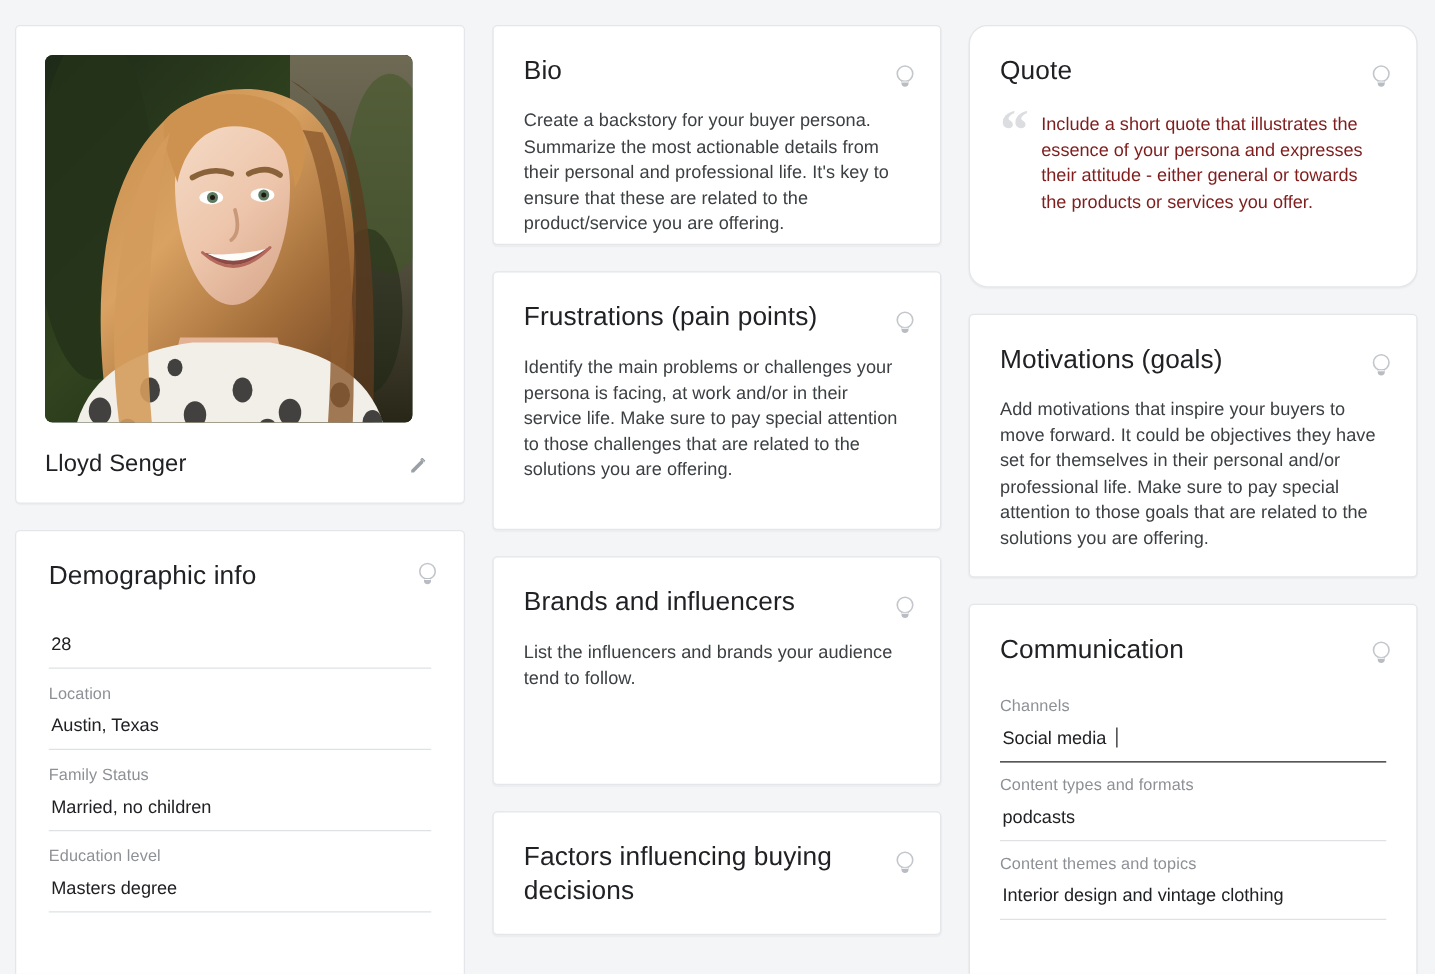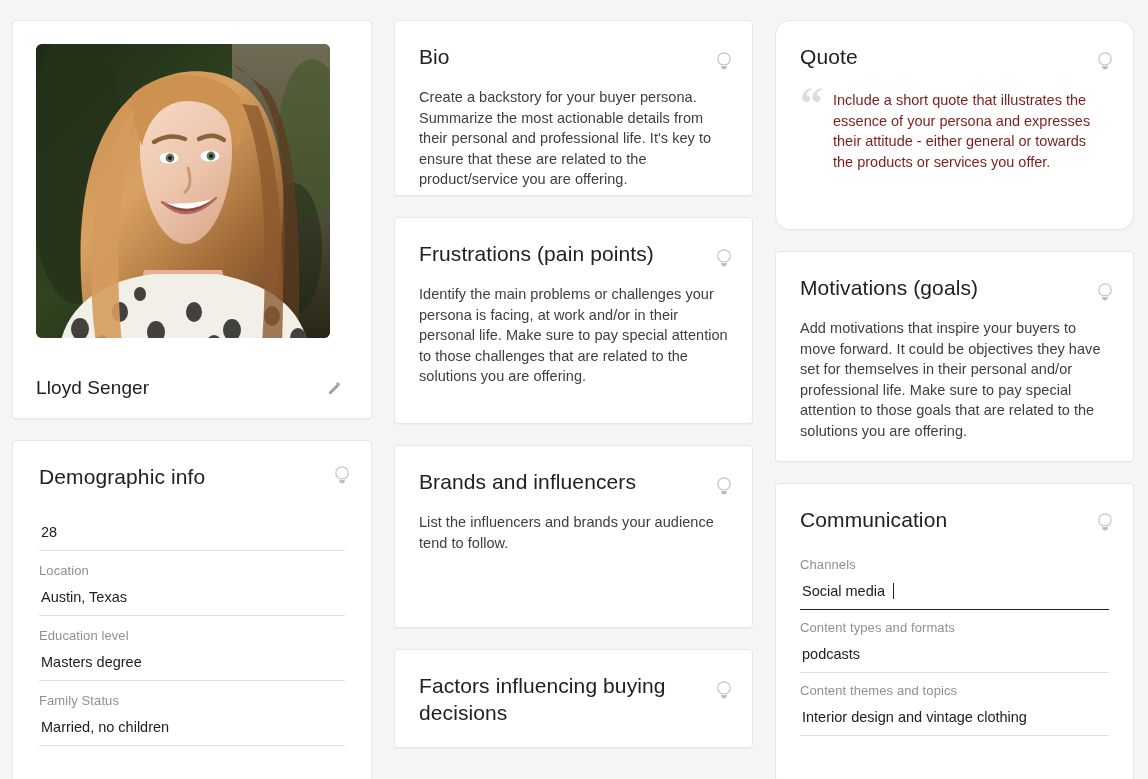--- a/index.html
+++ b/index.html
@@ -53,21 +53,21 @@
     overflow: hidden;
     position: relative;
     background: #2b3a28;
   }
   .photo-frame svg { display: block; width: 100%; height: 100%; }
 
   .persona-name-row {
     display: flex;
     align-items: center;
     justify-content: space-between;
-    margin-top: 39px;
+    margin-top: 23px;
     padding-right: 2px;
   }
   .persona-name {
     font-size: 19px;
     font-weight: 400;
     color: #202124;
     letter-spacing: .1px;
   }
   .pencil-btn {
     width: 22px; height: 22px;
@@ -287,27 +287,27 @@
       <div class="card-title">Demographic info</div>
       <div class="fields">
         <div class="field">
           <div class="field-value">28</div>
         </div>
         <div class="field">
           <div class="field-label">Location</div>
           <div class="field-value">Austin, Texas</div>
         </div>
         <div class="field">
+          <div class="field-label">Family Status</div>
+          <div class="field-value">Married, no children</div>
+        </div>
+        <div class="field">
           <div class="field-label">Education level</div>
           <div class="field-value">Masters degree</div>
         </div>
-        <div class="field">
-          <div class="field-label">Family Status</div>
-          <div class="field-value">Married, no children</div>
-        </div>
       </div>
     </div>
   </div>
 
   <div class="column col-mid">
 
     <div class="card content-card bio-card">
       <div class="bulb">
         <svg width="18" height="20" viewBox="0 0 18 20" aria-hidden="true">
           <circle cx="9" cy="8" r="6.2" fill="#ffffff" stroke="#c3c7cc" stroke-width="1.3"></circle>
@@ -321,21 +321,21 @@
 
     <div class="card content-card frustrations-card">
       <div class="bulb">
         <svg width="18" height="20" viewBox="0 0 18 20" aria-hidden="true">
           <circle cx="9" cy="8" r="6.2" fill="#ffffff" stroke="#c3c7cc" stroke-width="1.3"></circle>
           <path d="M6.2 13.6 h5.6 v2.6 a2.8 2.8 0 0 1 -2.8 2.2 a2.8 2.8 0 0 1 -2.8 -2.2 Z" fill="#b9bdc3"></path>
           <path d="M6.4 14.6 h5.2" stroke="#ffffff" stroke-width="0.9"></path>
         </svg>
       </div>
       <div class="card-title">Frustrations (pain points)</div>
-      <div class="card-desc">Identify the main problems or challenges your persona is facing, at work and/or in their personal life. Make sure to pay special attention to those challenges that are related to the solutions you are offering.</div>
+      <div class="card-desc">Identify the main problems or challenges your persona is facing, at work and/or in their service life. Make sure to pay special attention to those challenges that are related to the solutions you are offering.</div>
     </div>
 
     <div class="card content-card brands-card">
       <div class="bulb">
         <svg width="18" height="20" viewBox="0 0 18 20" aria-hidden="true">
           <circle cx="9" cy="8" r="6.2" fill="#ffffff" stroke="#c3c7cc" stroke-width="1.3"></circle>
           <path d="M6.2 13.6 h5.6 v2.6 a2.8 2.8 0 0 1 -2.8 2.2 a2.8 2.8 0 0 1 -2.8 -2.2 Z" fill="#b9bdc3"></path>
           <path d="M6.4 14.6 h5.2" stroke="#ffffff" stroke-width="0.9"></path>
         </svg>
       </div>

